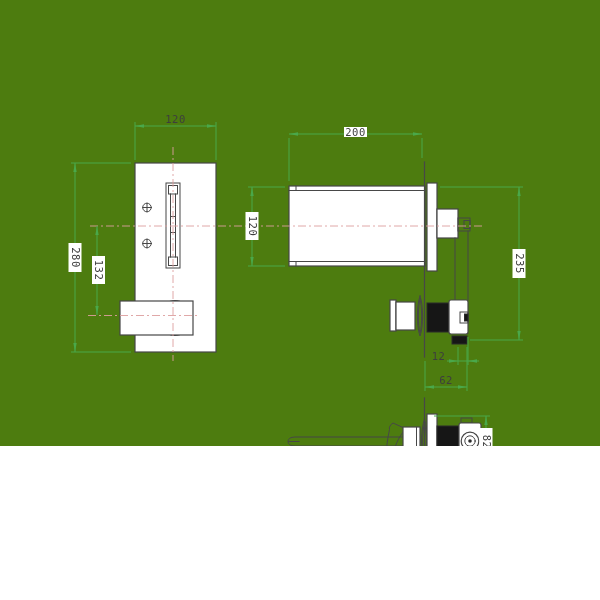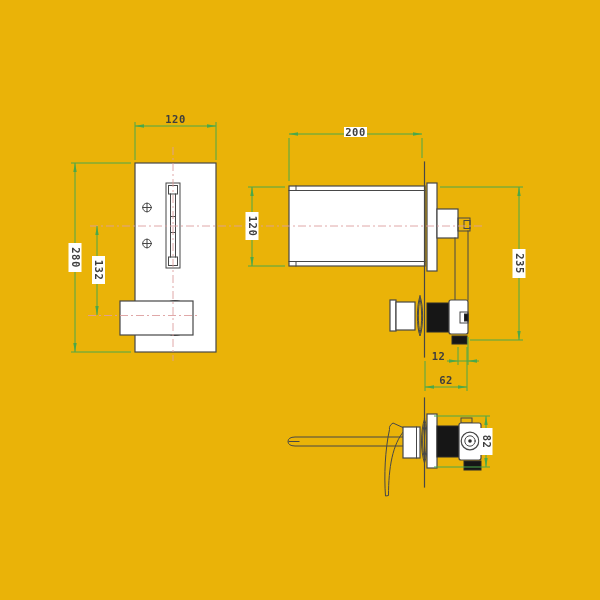--- a/index.html
+++ b/index.html
@@ -1,16 +1,16 @@
 <!DOCTYPE html>
 <html><head>
 <meta charset="utf-8">
 <style>
   html,body{margin:0;padding:0;background:#ffffff;}
-  .canvas{position:relative;width:600px;height:600px;background:#eab308;overflow:hidden;font-weight:bold;}
+  .canvas{position:relative;width:600px;height:446px;background:#4d7c0f;overflow:hidden;}
   svg{display:block;}
   .obj{stroke:#474747;stroke-width:1.2;fill:none;stroke-linecap:square;}
   .obj-thin{stroke:#474747;stroke-width:1;fill:none;stroke-linecap:square;}
   .obj-white{stroke:#474747;stroke-width:1.2;fill:#ffffff;}
   .obj-black{stroke:#2a2a2a;stroke-width:1;fill:#161616;}
   .dim{stroke:#4aa84a;stroke-width:1;fill:none;stroke-linecap:butt;}
   .dim-arrow{fill:#4aa84a;stroke:none;}
   .cl{stroke:#dc9e9e;stroke-width:0.9;fill:none;stroke-dasharray:8 3 2 3;}
   .mask{fill:#ffffff;stroke:none;}
   text{font-family:"DejaVu Sans Mono",monospace;font-size:10.5px;fill:#3e3e3e;letter-spacing:0.5px;}

